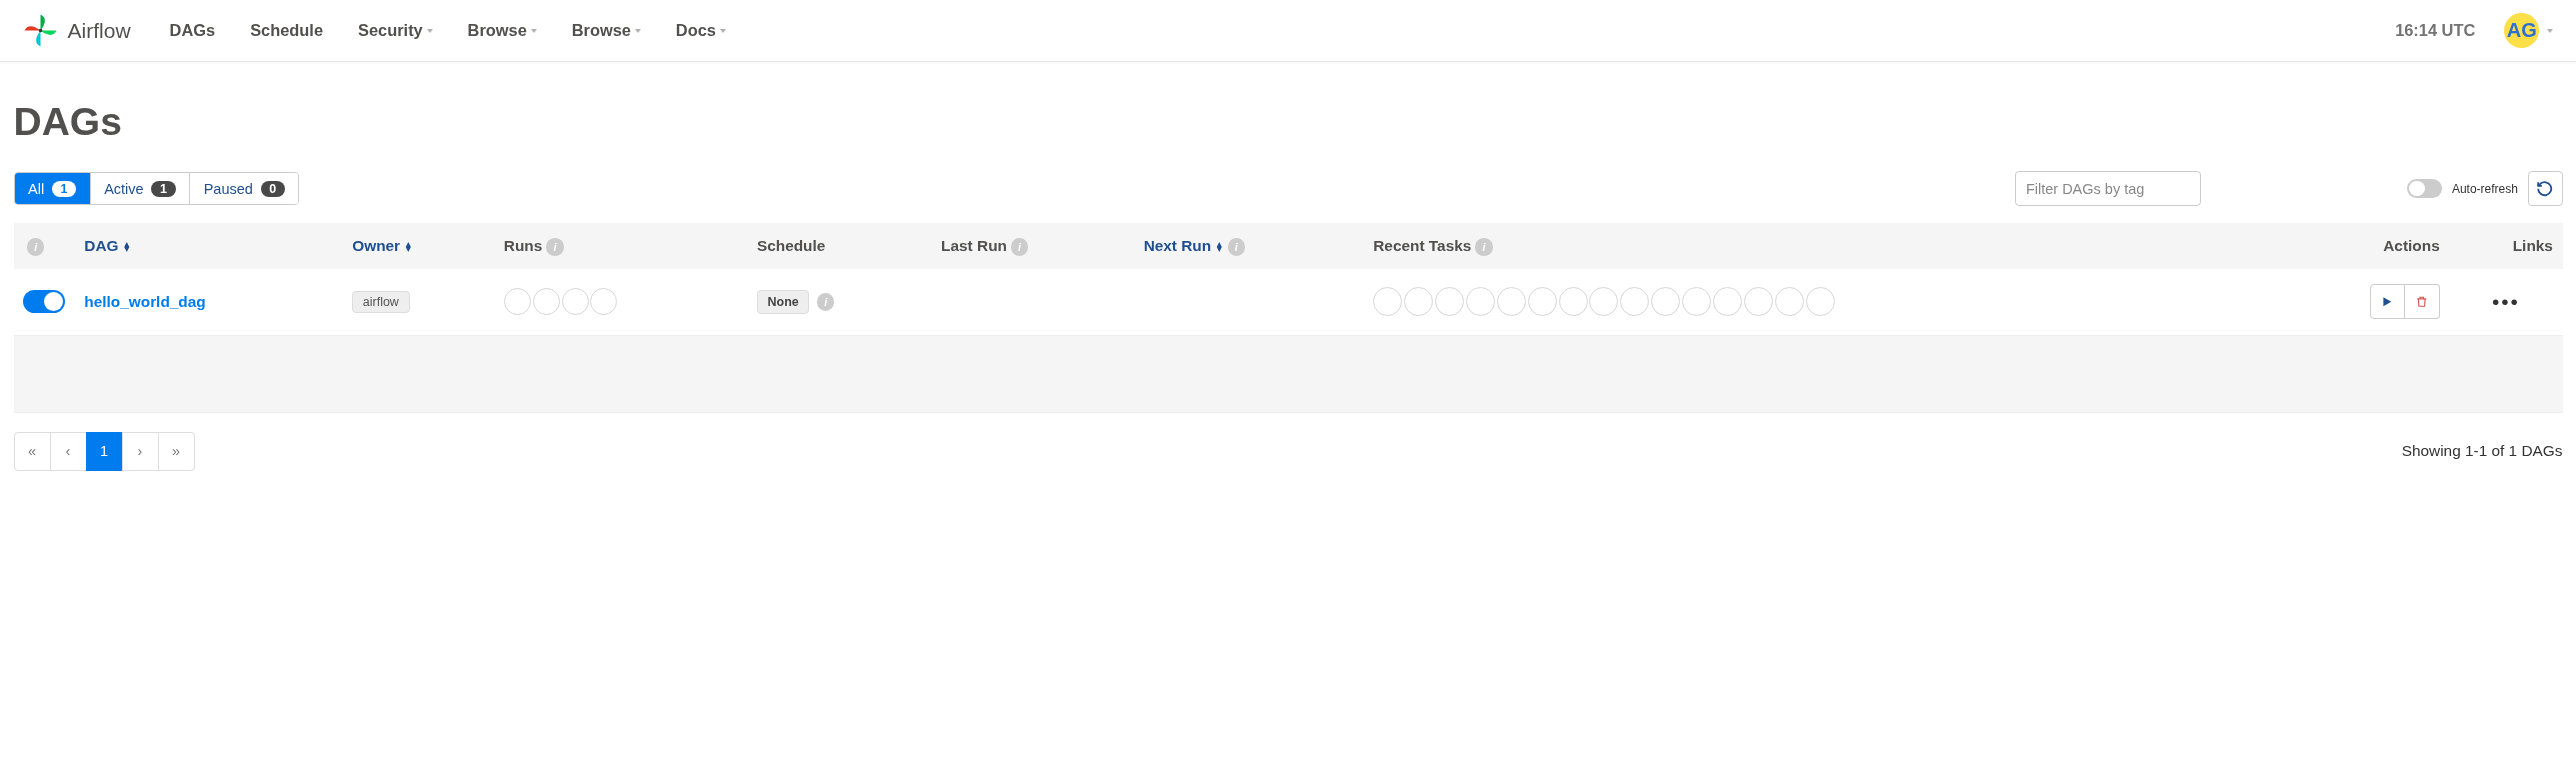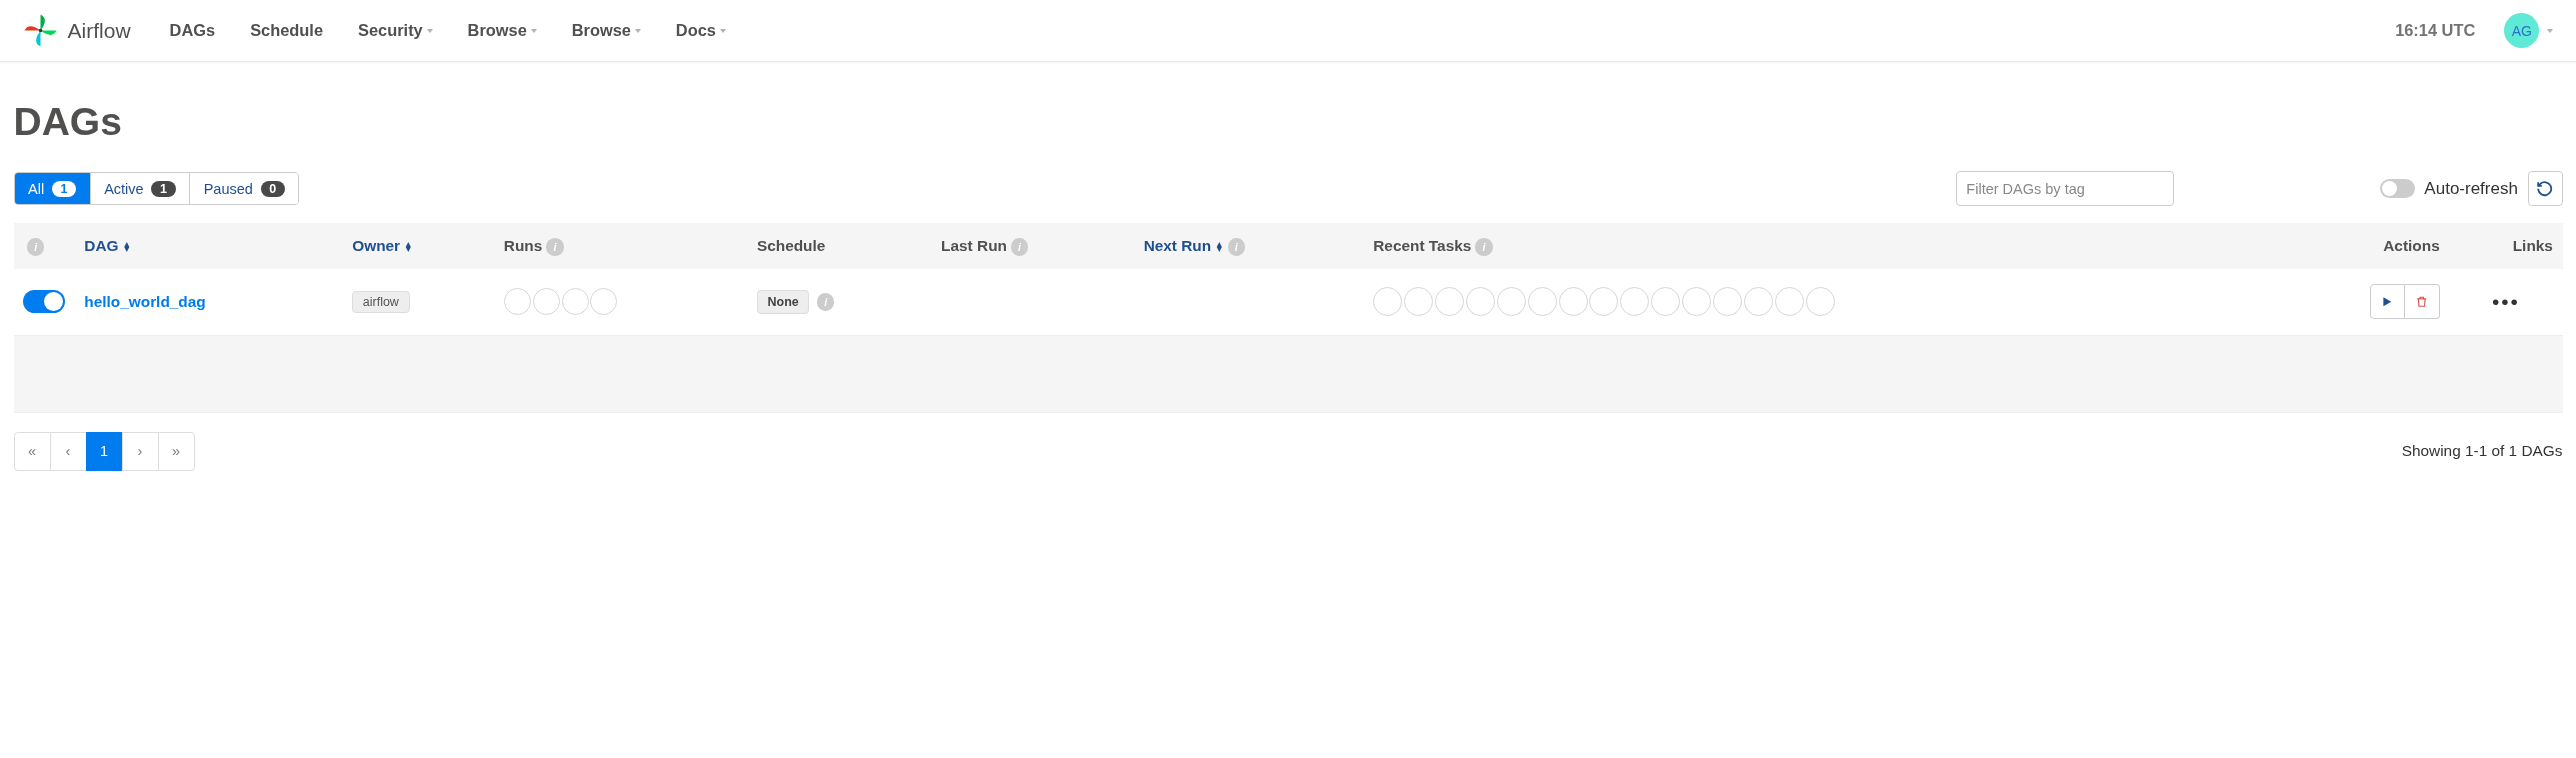--- a/index.html
+++ b/index.html
@@ -9,37 +9,37 @@
 .navbar { display: flex; align-items: center; height: 62px; padding: 0 23px; border-bottom: 1px solid #e6e6e6; box-shadow: 0 1px 2.9px rgba(0,0,0,0.04); }
 .brand { display: flex; align-items: center; gap: 9.6px; margin-right: 39px; }
 .brand-logo { width: 35px; height: 35px; }
 .brand-text { font-size: 21px; color: #51504f; font-weight: 400; }
 .nav-items { display: flex; gap: 35px; }
 .nav-item { color: #51504f; font-size: 16.4px; font-weight: 600; cursor: pointer; display: flex; align-items: center; gap: 3.9px; }
 .nav-caret { width: 0; height: 0; border-left: 3.9px solid transparent; border-right: 3.9px solid transparent; border-top: 4.8px solid #b0b0b0; }
 .nav-spacer { flex: 1; }
 .nav-time { font-size: 16.4px; font-weight: 600; color: #737373; margin-right: 29px; }
 .user-chip { display: flex; align-items: center; gap: 7.7px; cursor: pointer; }
-.avatar { width: 35px; height: 35px; border-radius: 50%; background: #5eead4; color: #2f6fd0; display: flex; align-items: center; justify-content: center; font-weight: 400; font-size: 14px; }
+.avatar { width: 35px; height: 35px; border-radius: 50%; background: #fde047; color: #2f6fd0; display: flex; align-items: center; justify-content: center; font-weight: 700; font-size: 20px; }
 
 
 .page { padding: 19px 13.5px 39px; }
 h1 { font-size: 39px; font-weight: 700; color: #51504f; margin: 19px 0 27px; }
 
 
 .filters-row { display: flex; align-items: center; gap: 45px; margin-bottom: 17.4px; }
 .btn-group { display: flex; border: 1px solid #ccc; border-radius: 3.9px; overflow: hidden; }
 .btn-group .filter-btn { padding: 7.7px 13.5px; font-size: 14.5px; cursor: pointer; display: flex; align-items: center; gap: 7.7px; border-right: 1px solid #ccc; background: #fff; color: #1f4f8f; font-weight: 400; }
 .btn-group .filter-btn:last-child { border-right: none; }
 .btn-group .filter-btn.active { background: #017cee; color: #fff; }
 .pill { border-radius: 9.6px; padding: 1px 8.7px; font-size: 12.5px; font-weight: 700; }
 .pill-white { background: #fff; color: #017cee; }
 .pill-dark { background: #484848; color: #fff; }
 .filters-spacer { flex: 1; }
-.search-input { height: 35px; width: 218px; border: 1px solid #ccc; border-radius: 3.9px; padding: 0 9.6px; font-size: 14.5px; color: #333; }
+.search-input { height: 35px; width: 186px; border: 1px solid #ccc; border-radius: 3.9px; padding: 0 9.6px; font-size: 14.5px; color: #333; }
 .search-input::placeholder { color: #888; }
 .search-dags { height: 35px; width: 247px; border: 1px solid #ccc; border-radius: 3.9px; padding: 0 9.6px; font-size: 14.5px; }
 .auto-refresh { display: flex; align-items: center; gap: 9.6px; margin-left: auto; }
 .switch-small { width: 35px; height: 19px; background: #ccc; border-radius: 9.6px; position: relative; cursor: pointer; }
 .switch-small::after { content: ""; position: absolute; width: 15.4px; height: 15.4px; background: #fff; border-radius: 50%; top: 1.9px; left: 1.9px; }
 .refresh-btn { width: 35px; height: 35px; border: 1px solid #ccc; border-radius: 3.9px; display: flex; align-items: center; justify-content: center; cursor: pointer; color: #1f4f8f; }
 
 
 .dag-table { width: 100%; border-collapse: collapse; }
 .dag-table thead tr { background: #f5f5f5; }
@@ -142,21 +142,21 @@
 
     <div class="filters-spacer"></div>
 
     <input class="search-input" placeholder="Filter DAGs by tag" style="">
 
     <div style="width:116px"></div>
 
 
     <div class="auto-refresh">
       <div class="switch-small"></div>
-      <span style="font-size:17px;color:#333;">Auto-refresh</span>
+      <span style="font-size:12px;color:#333;">Auto-refresh</span>
       <div class="refresh-btn">
         <svg width="17.4" height="17.4" viewBox="0 0 24 24" fill="none" stroke="#1f4f8f" stroke-width="2.5">
             <path d="M3 12a9 9 0 1 0 3-6.7L3 8"></path>
             <path d="M3 3v5h5"></path>
           </svg>
       </div>
     </div>
   </div>
 
   <table class="dag-table">

